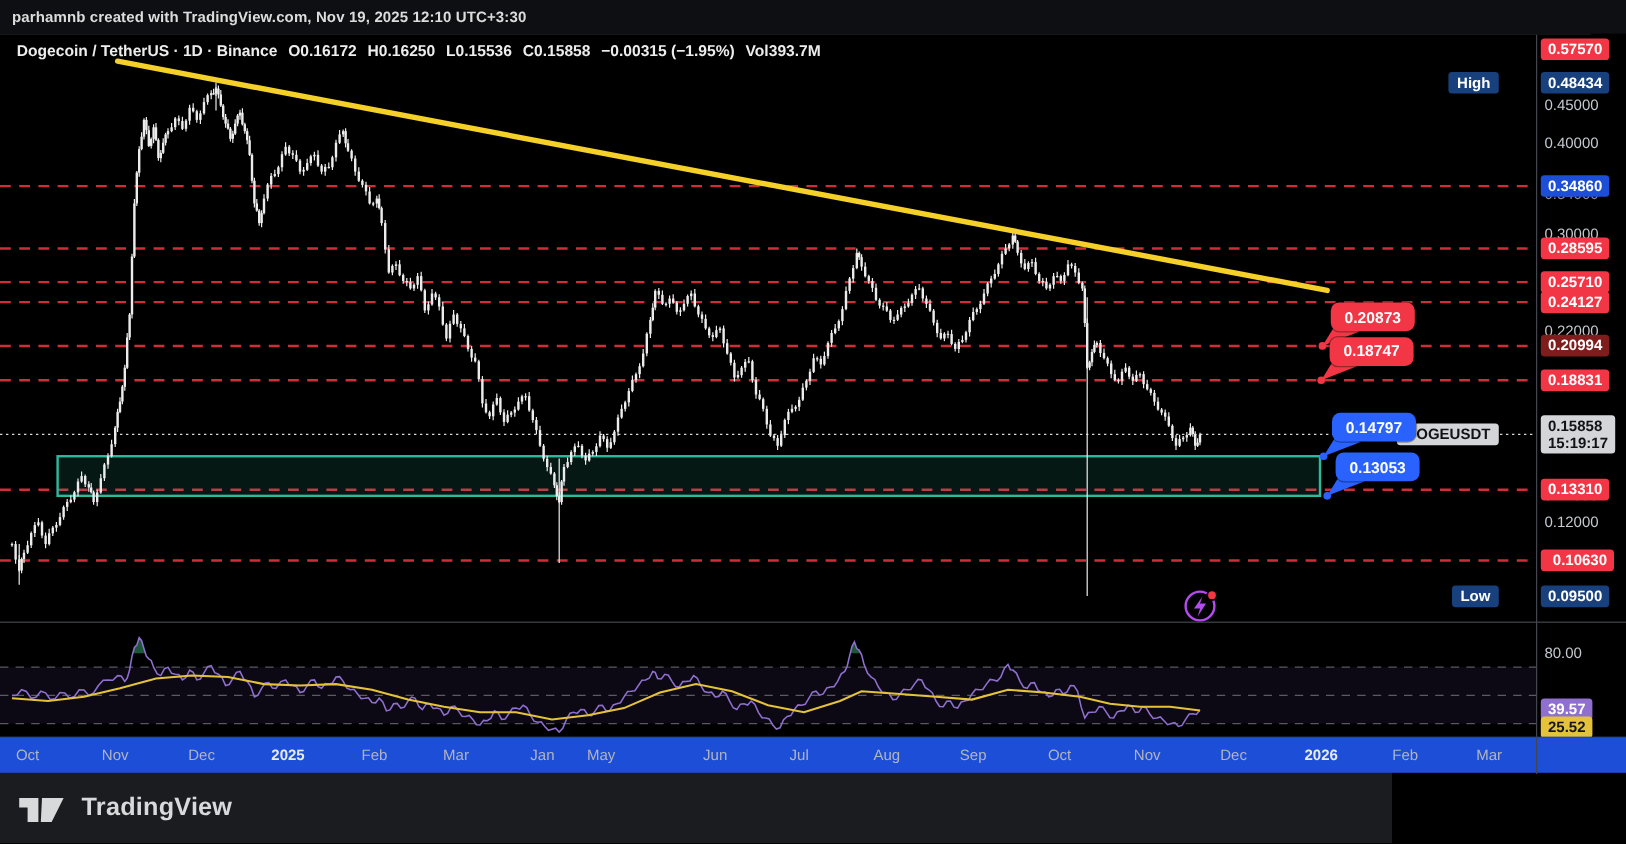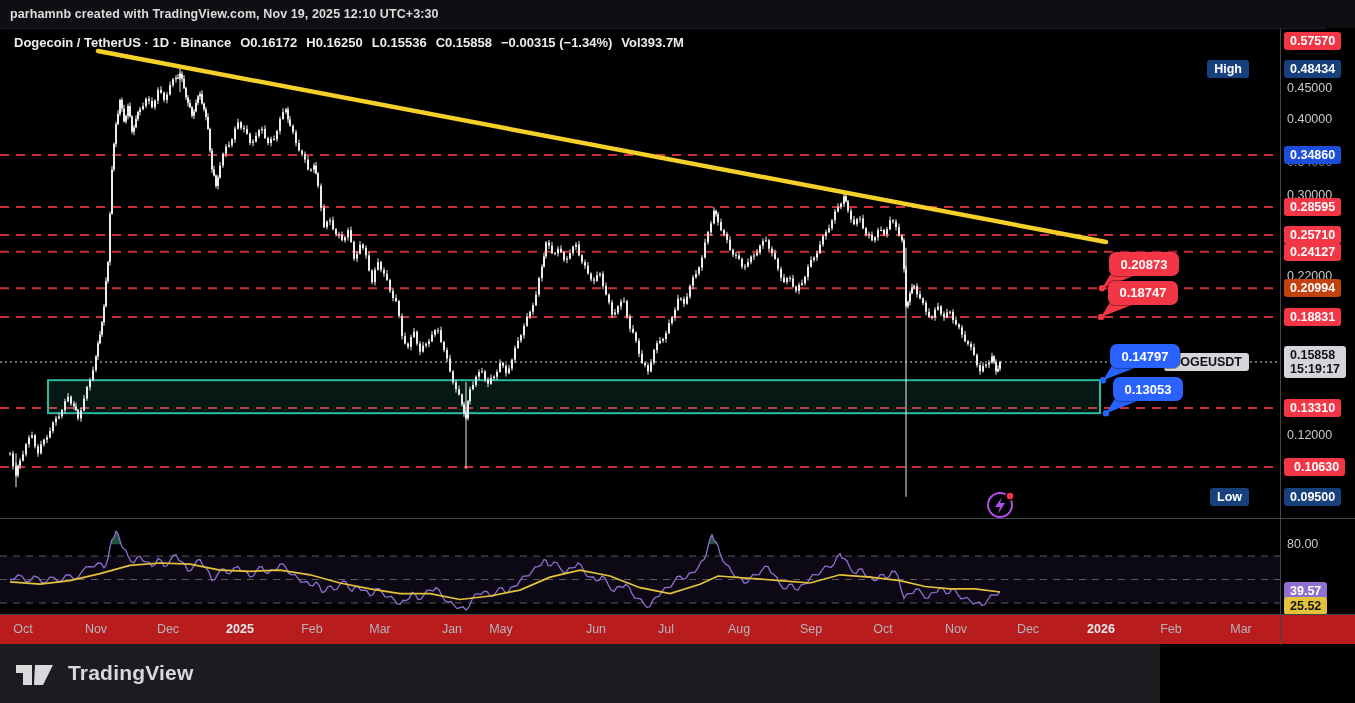--- a/index.html
+++ b/index.html
@@ -10,21 +10,21 @@
   .topbar span{color:#dcdcdc;font-size:12.5px;font-weight:700;letter-spacing:.1px;}
   .chart{position:absolute;top:28px;left:0;width:1326px;height:615px;background:#000;
          border-top:1px solid #1c1e23;box-sizing:border-box;}
   #plot{position:absolute;left:0;top:0;}
   .legend{position:absolute;left:14px;top:6px;display:flex;gap:9px;z-index:5;
           font-size:13px;font-weight:700;color:#ededed;white-space:nowrap;}
   .legend .dim{color:#ededed;}
   .sep-h{position:absolute;left:0;width:1355px;height:0;border-top:1px solid #43464e;z-index:3;}
   .price-axis{position:absolute;left:1280px;top:0;width:75px;height:585px;background:#000;
               border-left:1px solid #43464e;box-sizing:border-box;z-index:2;}
-  .time-axis{position:absolute;left:0;top:585px;width:1355px;height:30px;background:#b91c1c;
+  .time-axis{position:absolute;left:0;top:585px;width:1355px;height:30px;background:#1d4ed8;
              border-top:1px solid #43464e;box-sizing:border-box;z-index:2;}
   .tick{position:absolute;left:6px;transform:translateY(-50%);color:#c6c9d0;font-size:12.5px;white-space:nowrap;}
   .tick.hidden-tick{color:#8b8e96;}
   .axis-badge{position:absolute;left:3px;transform:translateY(-50%);padding:2px 6px;border-radius:3px;
               font-size:12.5px;font-weight:700;color:#fff;white-space:nowrap;line-height:14px;}
   .axis-badge.cur{color:#101215;text-align:left;}
   .edge-badge{position:absolute;transform:translateY(-50%);padding:2px 7px;border-radius:3px;
               font-size:12.5px;font-weight:700;white-space:nowrap;z-index:4;}
   .month{position:absolute;top:7px;transform:translateX(-50%);color:#b2b5bd;font-size:12.5px;}
   .month.strong{color:#e9eaee;font-weight:700;}
@@ -794,40 +794,40 @@
         <polygon points="1106,384.2 1117,366.18881633659345 1137,372.18881633659345" fill="#2962ff"></polygon>
         <circle cx="1106" cy="384.2" r="3.2" fill="#2962ff"></circle>
       </svg>
 
     <div class="legend">
       <span>Dogecoin / TetherUS · 1D · Binance</span>
       <span>O0.16172</span>
       <span>H0.16250</span>
       <span>L0.15536</span>
       <span>C0.15858</span>
-      <span class="dim">−0.00315 (−1.34%)</span>
+      <span class="dim">−0.00315 (−1.95%)</span>
       <span>Vol393.7M</span>
     </div>
 
     <div class="sep-h" style="top:489px"></div>
 
     <div class="price-axis" id="priceAxis">
         <div class="tick hidden-tick" style="top:133px;">0.34000</div>
         <div class="tick" style="top:59px;">0.45000</div>
         <div class="tick" style="top:90px;">0.40000</div>
         <div class="tick" style="top:166px;">0.30000</div>
         <div class="tick" style="top:247px;">0.22000</div>
         <div class="tick" style="top:384px;font-style:italic;">0.14000</div>
         <div class="tick" style="top:406px;">0.12000</div>
         <div class="axis-badge" style="top:12px;background:#f23645;">0.57570</div>
         <div class="axis-badge" style="top:126px;background:#1d4ed8;">0.34860</div>
         <div class="axis-badge" style="top:178px;background:#f23645;">0.28595</div>
         <div class="axis-badge" style="top:206px;background:#f23645;">0.25710</div>
         <div class="axis-badge" style="top:223px;background:#f23645;">0.24127</div>
-        <div class="axis-badge" style="top:259px;background:#c2410c;">0.20994</div>
+        <div class="axis-badge" style="top:259px;background:#7f1d1d;">0.20994</div>
         <div class="axis-badge" style="top:288px;background:#f23645;">0.18831</div>
         <div class="axis-badge" style="top:379px;background:#f23645;">0.13310</div>
         <div class="axis-badge" style="top:438px;background:#f23645;padding-left:10px;">0.10630</div>
         <div class="axis-badge" style="top:40px;background:#17407c;">0.48434</div>
         <div class="axis-badge" style="top:468px;background:#17407c;">0.09500</div>
         <div class="axis-badge cur" style="top:333px;background:#d4d5d8;">
           <div>0.15858</div>
           <div>15:19:17</div>
         </div>
         <div class="tick" style="top:515px;">80.00</div>

